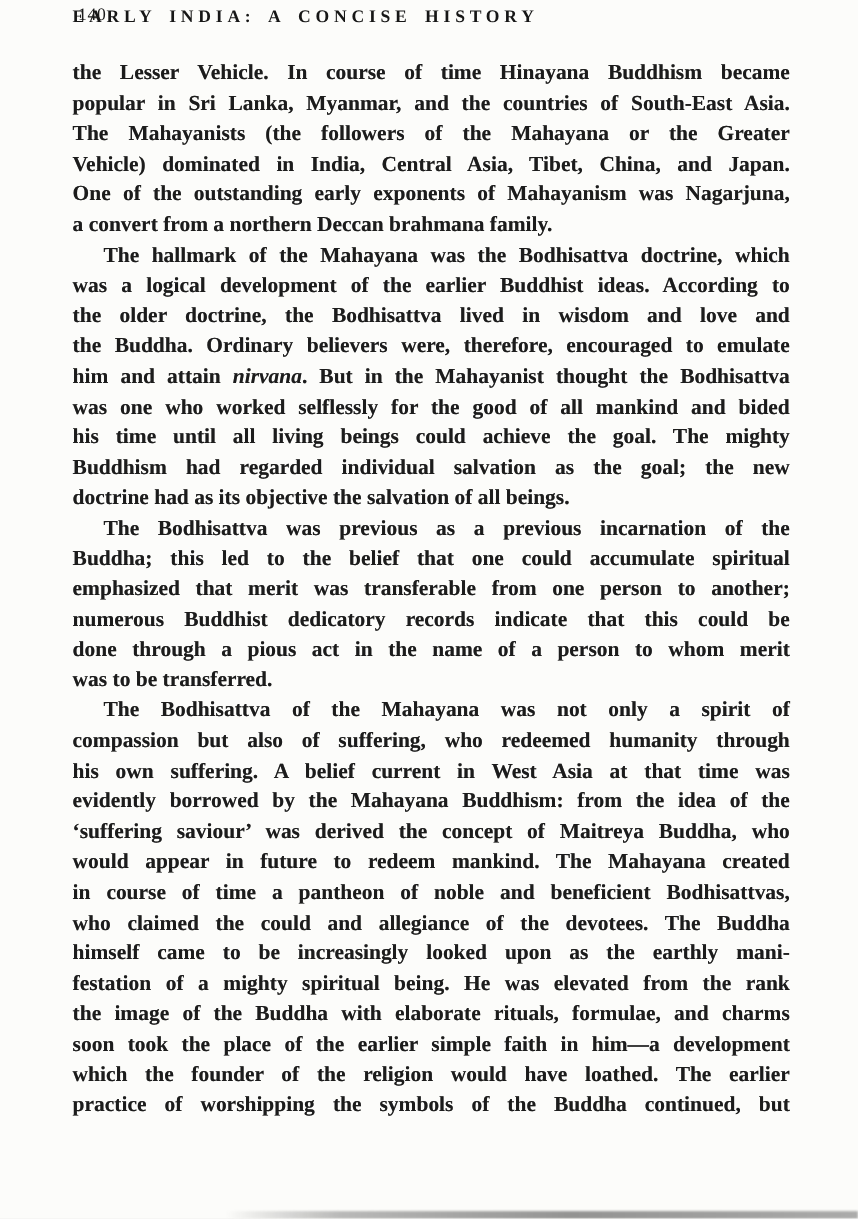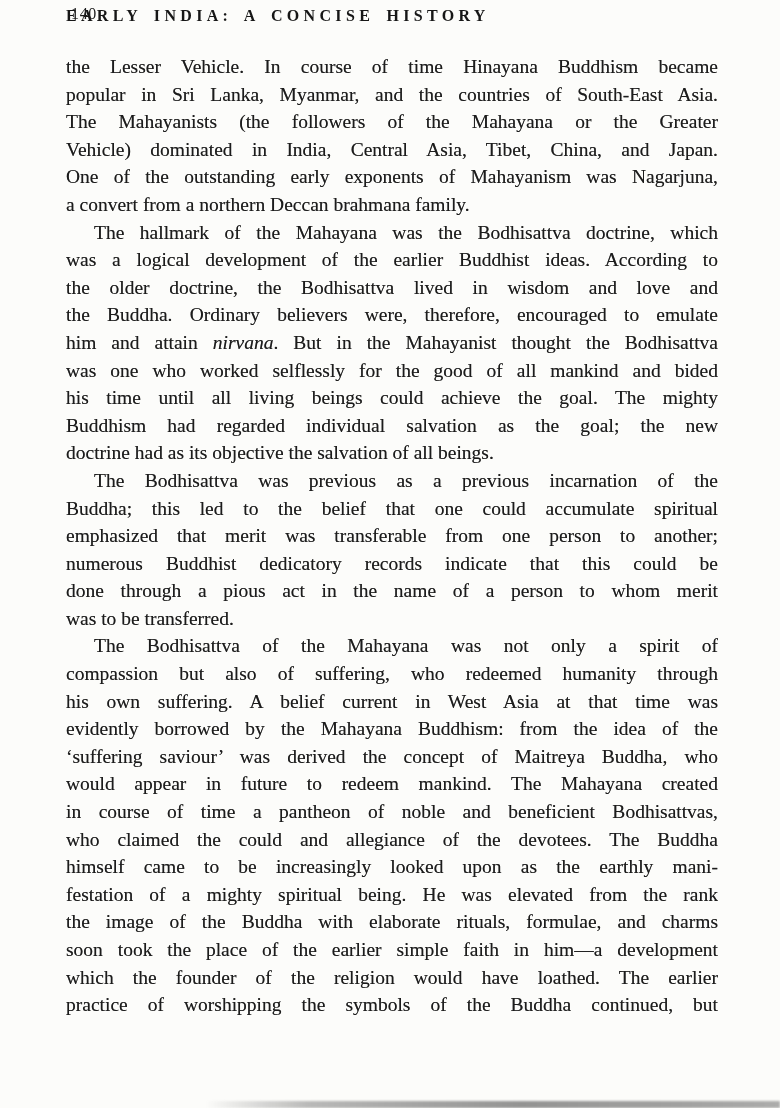--- a/index.html
+++ b/index.html
@@ -43,20 +43,21 @@
   .textblock {
     font-size: 19.5px;
     color: #1c1c1c;
     text-shadow: 0 0 0.4px rgba(20,20,20,0.55);
   }
   .line {
     line-height: 27.6px;
     text-align: justify;
     text-align-last: justify;
     white-space: normal;
+    font-weight: bold;
   }
   .line.last { text-align-last: left; }
   .line.indent { text-indent: 28px; }
   .line em { font-style: italic; }
   .scan-smudge {
     position: absolute;
     left: 205px; right: 0; bottom: 0;
     height: 7px;
     background: linear-gradient(to right,
       rgba(90,90,90,0) 0%,

